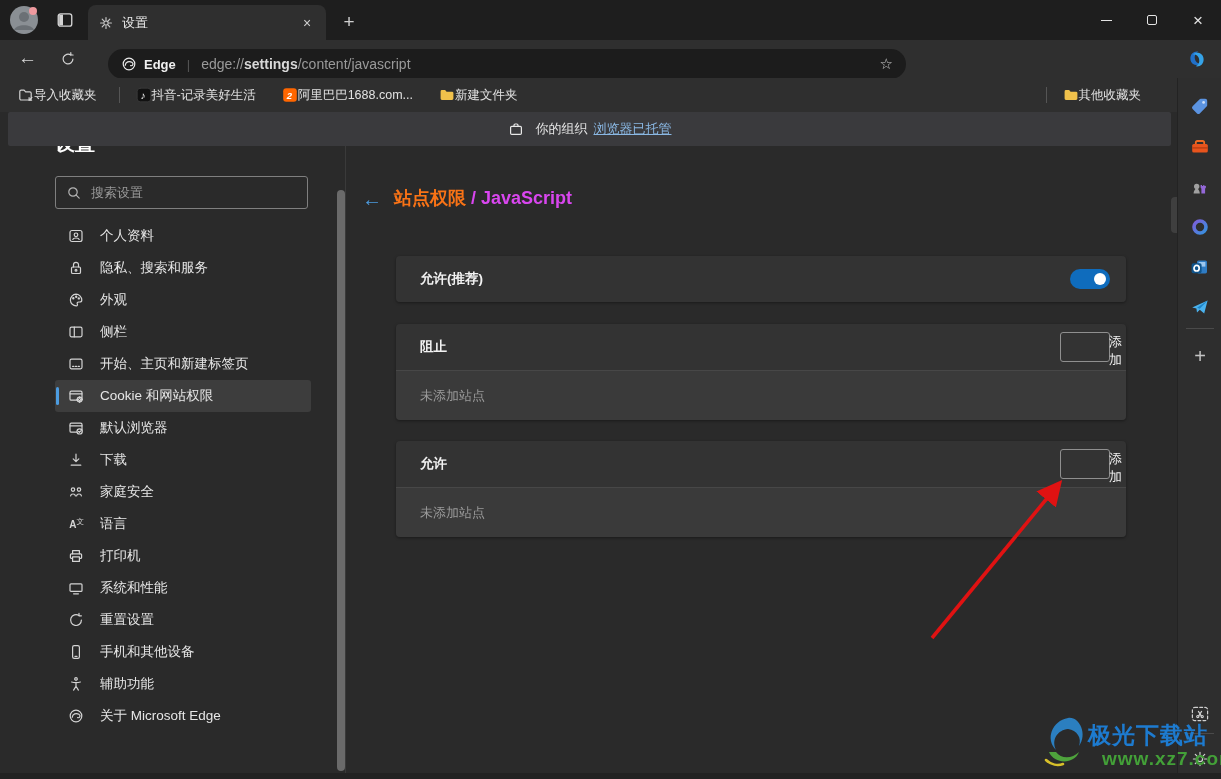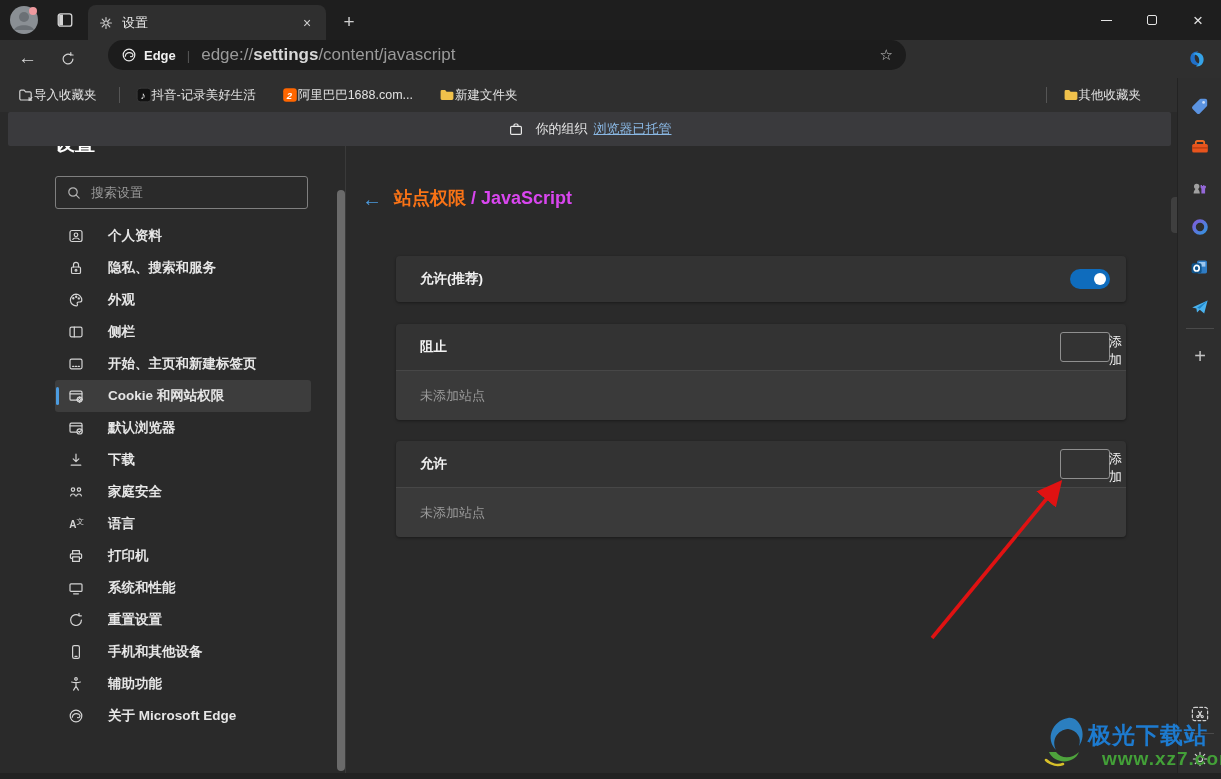--- a/index.html
+++ b/index.html
@@ -25,26 +25,26 @@
   .win-controls { position:absolute; right:0; top:0; height:40px; display:flex; }
   .win-btn { width:46px; height:40px; display:flex; align-items:center; justify-content:center; color:#e4e4e4; cursor:pointer; }
   .win-min-glyph { display:block; width:11px; border-top:1.4px solid #e4e4e4; }
   .win-max-glyph { display:block; width:10px; height:10px; border:1.2px solid #e4e4e4; border-radius:2px; }
   .win-close-glyph { font-size:17px; line-height:17px; }
 
   
   .toolbar { position:absolute; left:0; top:40px; width:1221px; height:38px; background:#2f2f2f; }
   .nav-back { position:absolute; left:18px; top:7px; font-size:19px; color:#d8d8d8; cursor:pointer; }
   .nav-refresh { position:absolute; left:60px; top:11px; cursor:pointer; }
-  .addressbar { position:absolute; left:108px; top:0; width:798px; height:30px; background:#1c1c1c;
+  .addressbar { position:absolute; left:108px; top:9px; width:798px; height:30px; background:#1c1c1c;
                 border-radius:15px; display:flex; align-items:center; padding:15px 13px; }
   .site-chip { display:flex; align-items:center; gap:7px; }
   .site-chip .chip-label { font-size:13px; font-weight:bold; color:#f0f0f0; }
   .chip-sep { color:#555; margin:0 11px; font-size:13px; }
-  .url { flex:1; font-size:17px; color:#9a9a9a; white-space:nowrap; overflow:hidden; }
+  .url { flex:1; font-size:14px; color:#9a9a9a; white-space:nowrap; overflow:hidden; }
   .url b { color:#d8d8d8; font-weight:bold; }
   .ab-star { font-size:15px; color:#c8c8c8; cursor:pointer; }
   .tb-icon { position:absolute; top:40px; width:28px; height:38px; display:flex; align-items:center; justify-content:center; cursor:pointer; }
   .tb-divider { position:absolute; top:51px; width:1px; height:16px; background:#525252; }
   .more-glyph { color:#d4d4d4; font-size:15px; letter-spacing:2px; font-weight:bold; }
 
   
   .bookmarks { position:absolute; left:0; top:78px; width:1221px; height:34px; background:#2f2f2f;
                display:flex; align-items:center; padding:0 12px; }
   .bm-item { display:flex; align-items:center; margin-right:14px; cursor:pointer;
@@ -62,21 +62,21 @@
   
   .page-title { position:absolute; left:55px; top:130px; font-size:20px; font-weight:bold; color:#fff; z-index:1; }
   .search-box { position:absolute; left:55px; top:176px; width:253px; height:33px; border:1px solid #7f7f7f;
                 border-radius:3px; display:flex; align-items:center; padding:0 10px; gap:9px; }
   .search-box input { flex:1; background:transparent; border:none; outline:none; color:#e0e0e0;
                       font-size:13px; font-family:inherit; }
   .search-box input::placeholder { color:#9a9a9a; }
   .nav-list { position:absolute; left:55px; top:220px; width:256px; }
   .nav-item { position:relative; height:32px; display:flex; align-items:center; padding-left:13px;
               border-radius:3px; cursor:pointer; }
-  .nav-item .nlabel { margin-left:24px; font-size:13.5px; color:#e6e6e6; white-space:nowrap;font-weight:bold; }
+  .nav-item .nlabel { margin-left:16px; font-size:13.5px; color:#e6e6e6; white-space:nowrap; }
   .nav-item.sel { background:#3d3d3d; }
   .nav-item.sel .accent { position:absolute; left:1px; top:7px; width:3px; height:18px;
                           border-radius:2px; background:#4c9ce0; }
   .scroll-thumb { position:absolute; left:337px; top:190px; width:8px; height:581px; background:#6a6a6a;
                   border-radius:4px; }
   .v-divider { position:absolute; left:345px; top:146px; width:1px; height:633px; background:#3a3a3a; }
 
   
   .main-back { position:absolute; left:362px; top:188px; font-size:20px; color:#4c9ce0; cursor:pointer; }
   .breadcrumb { position:absolute; left:394px; top:186px; font-size:18px; font-weight:bold; }

